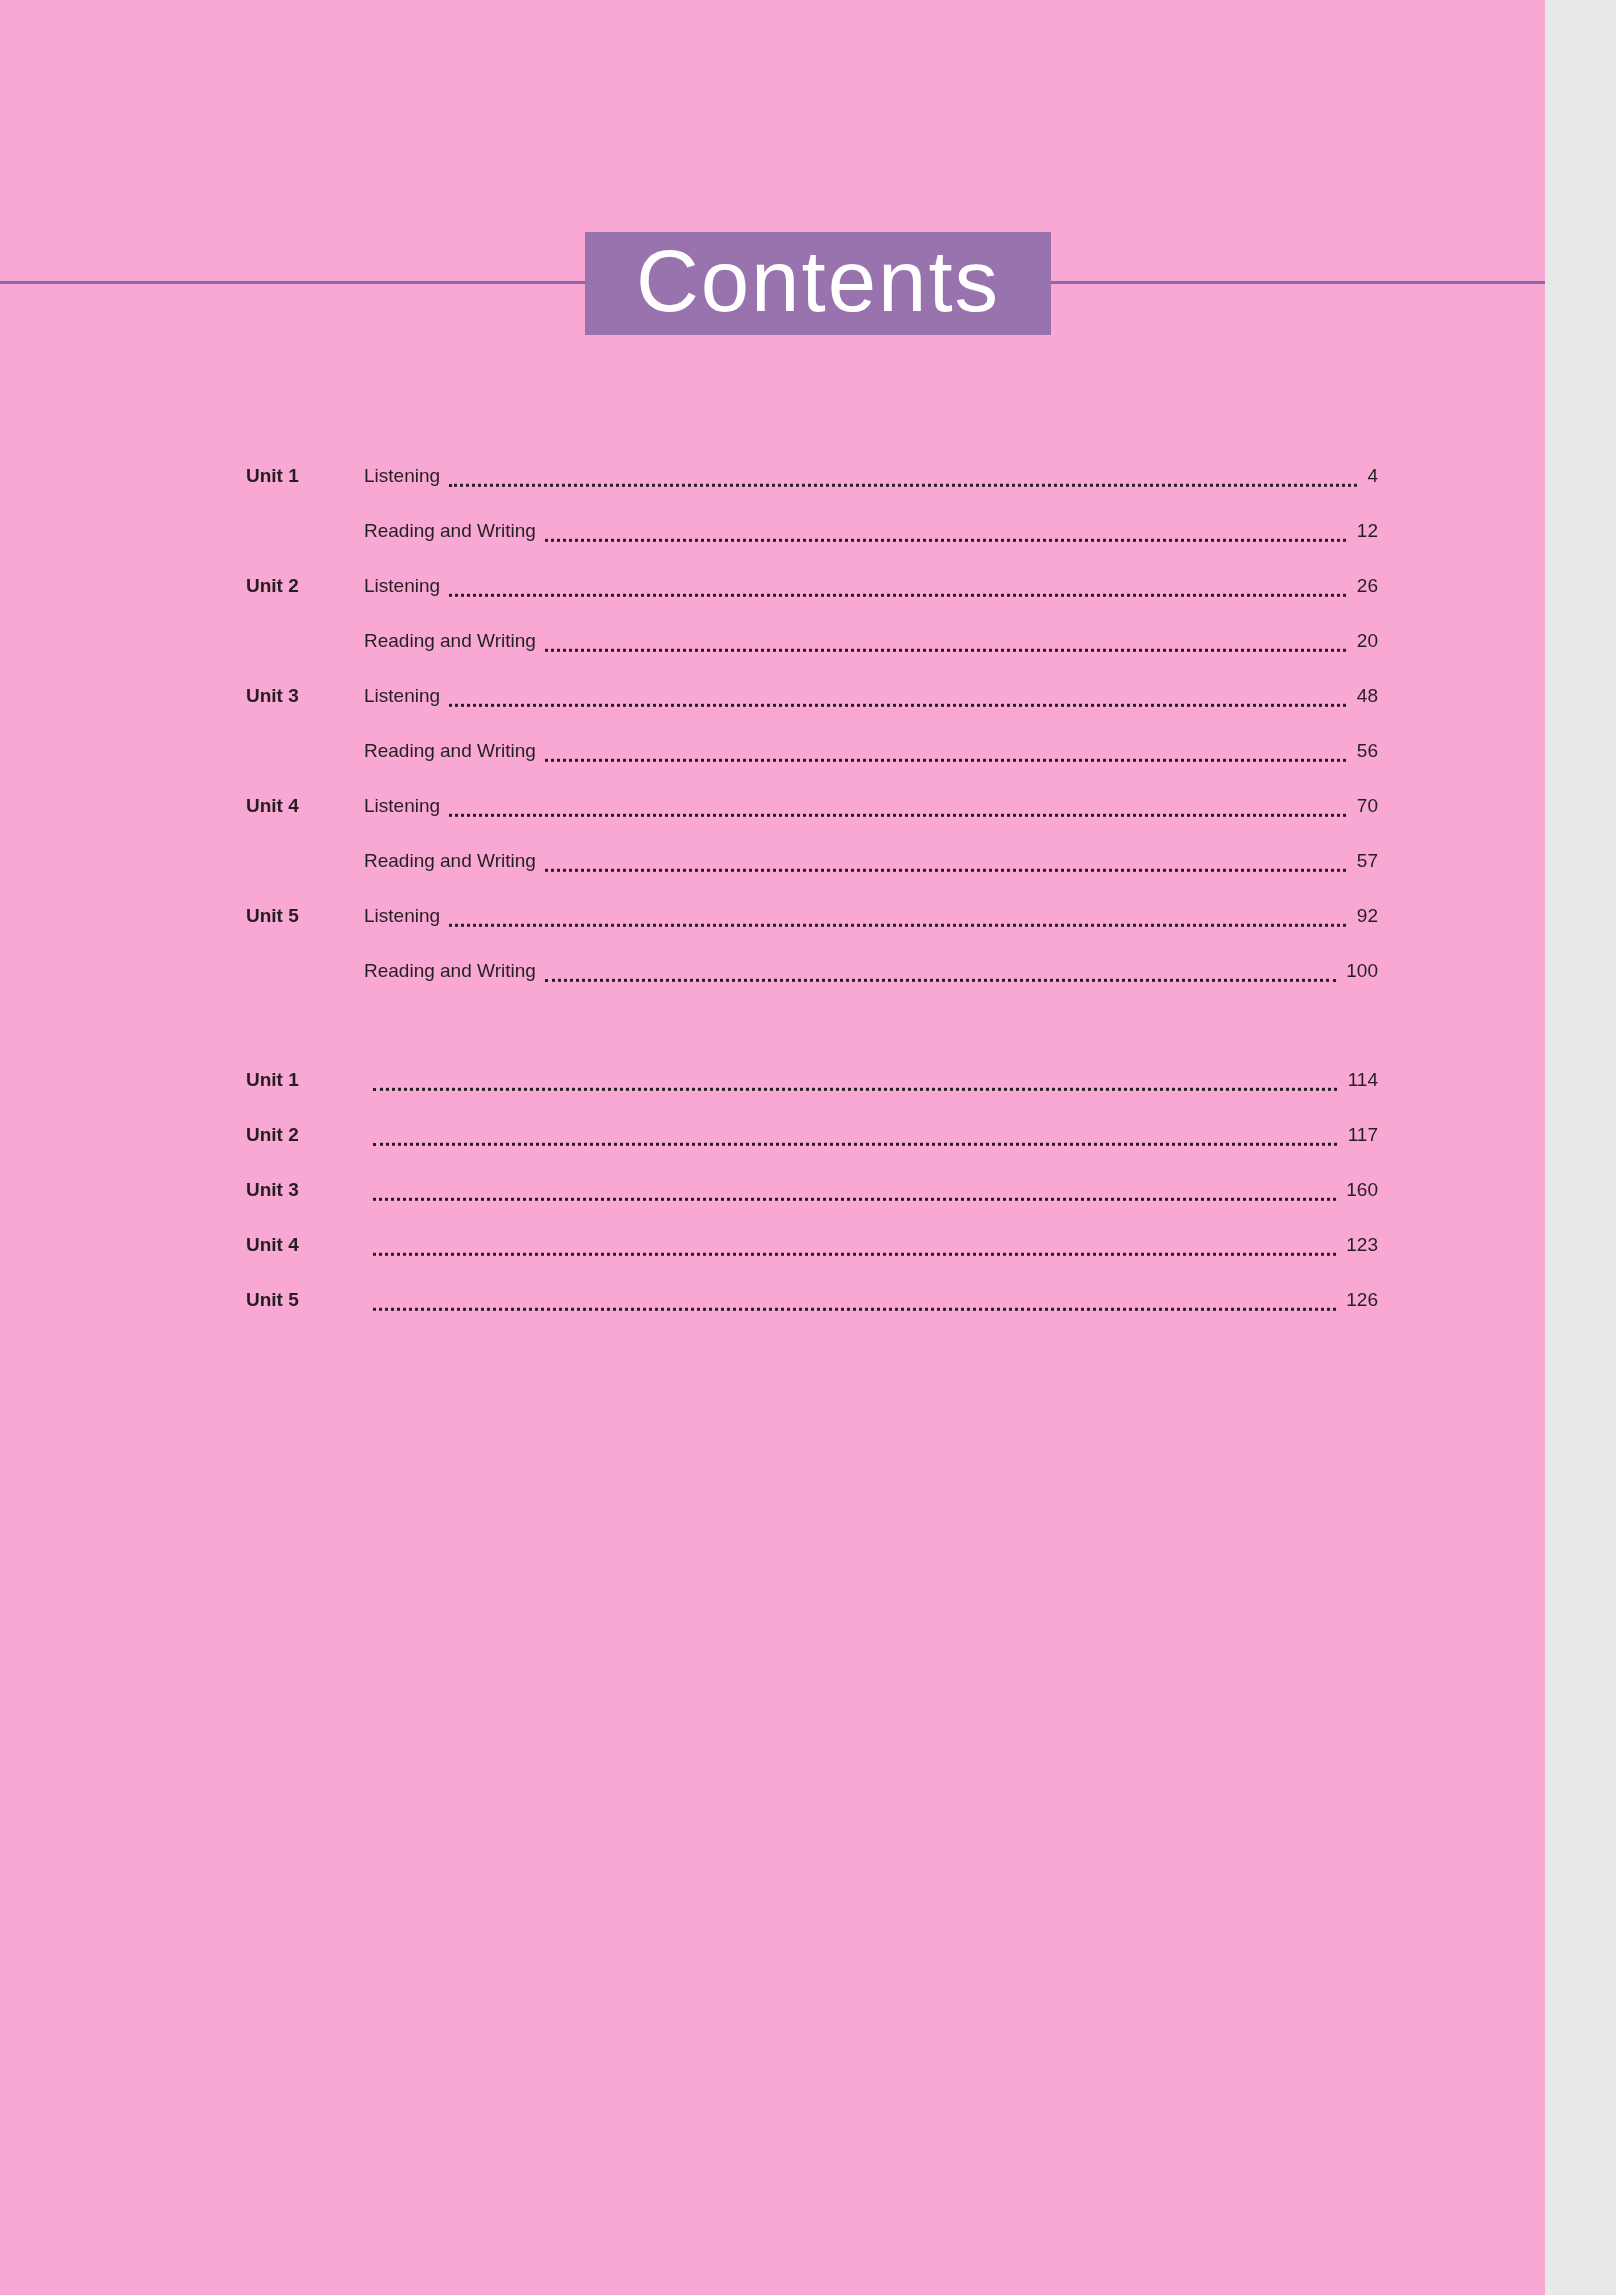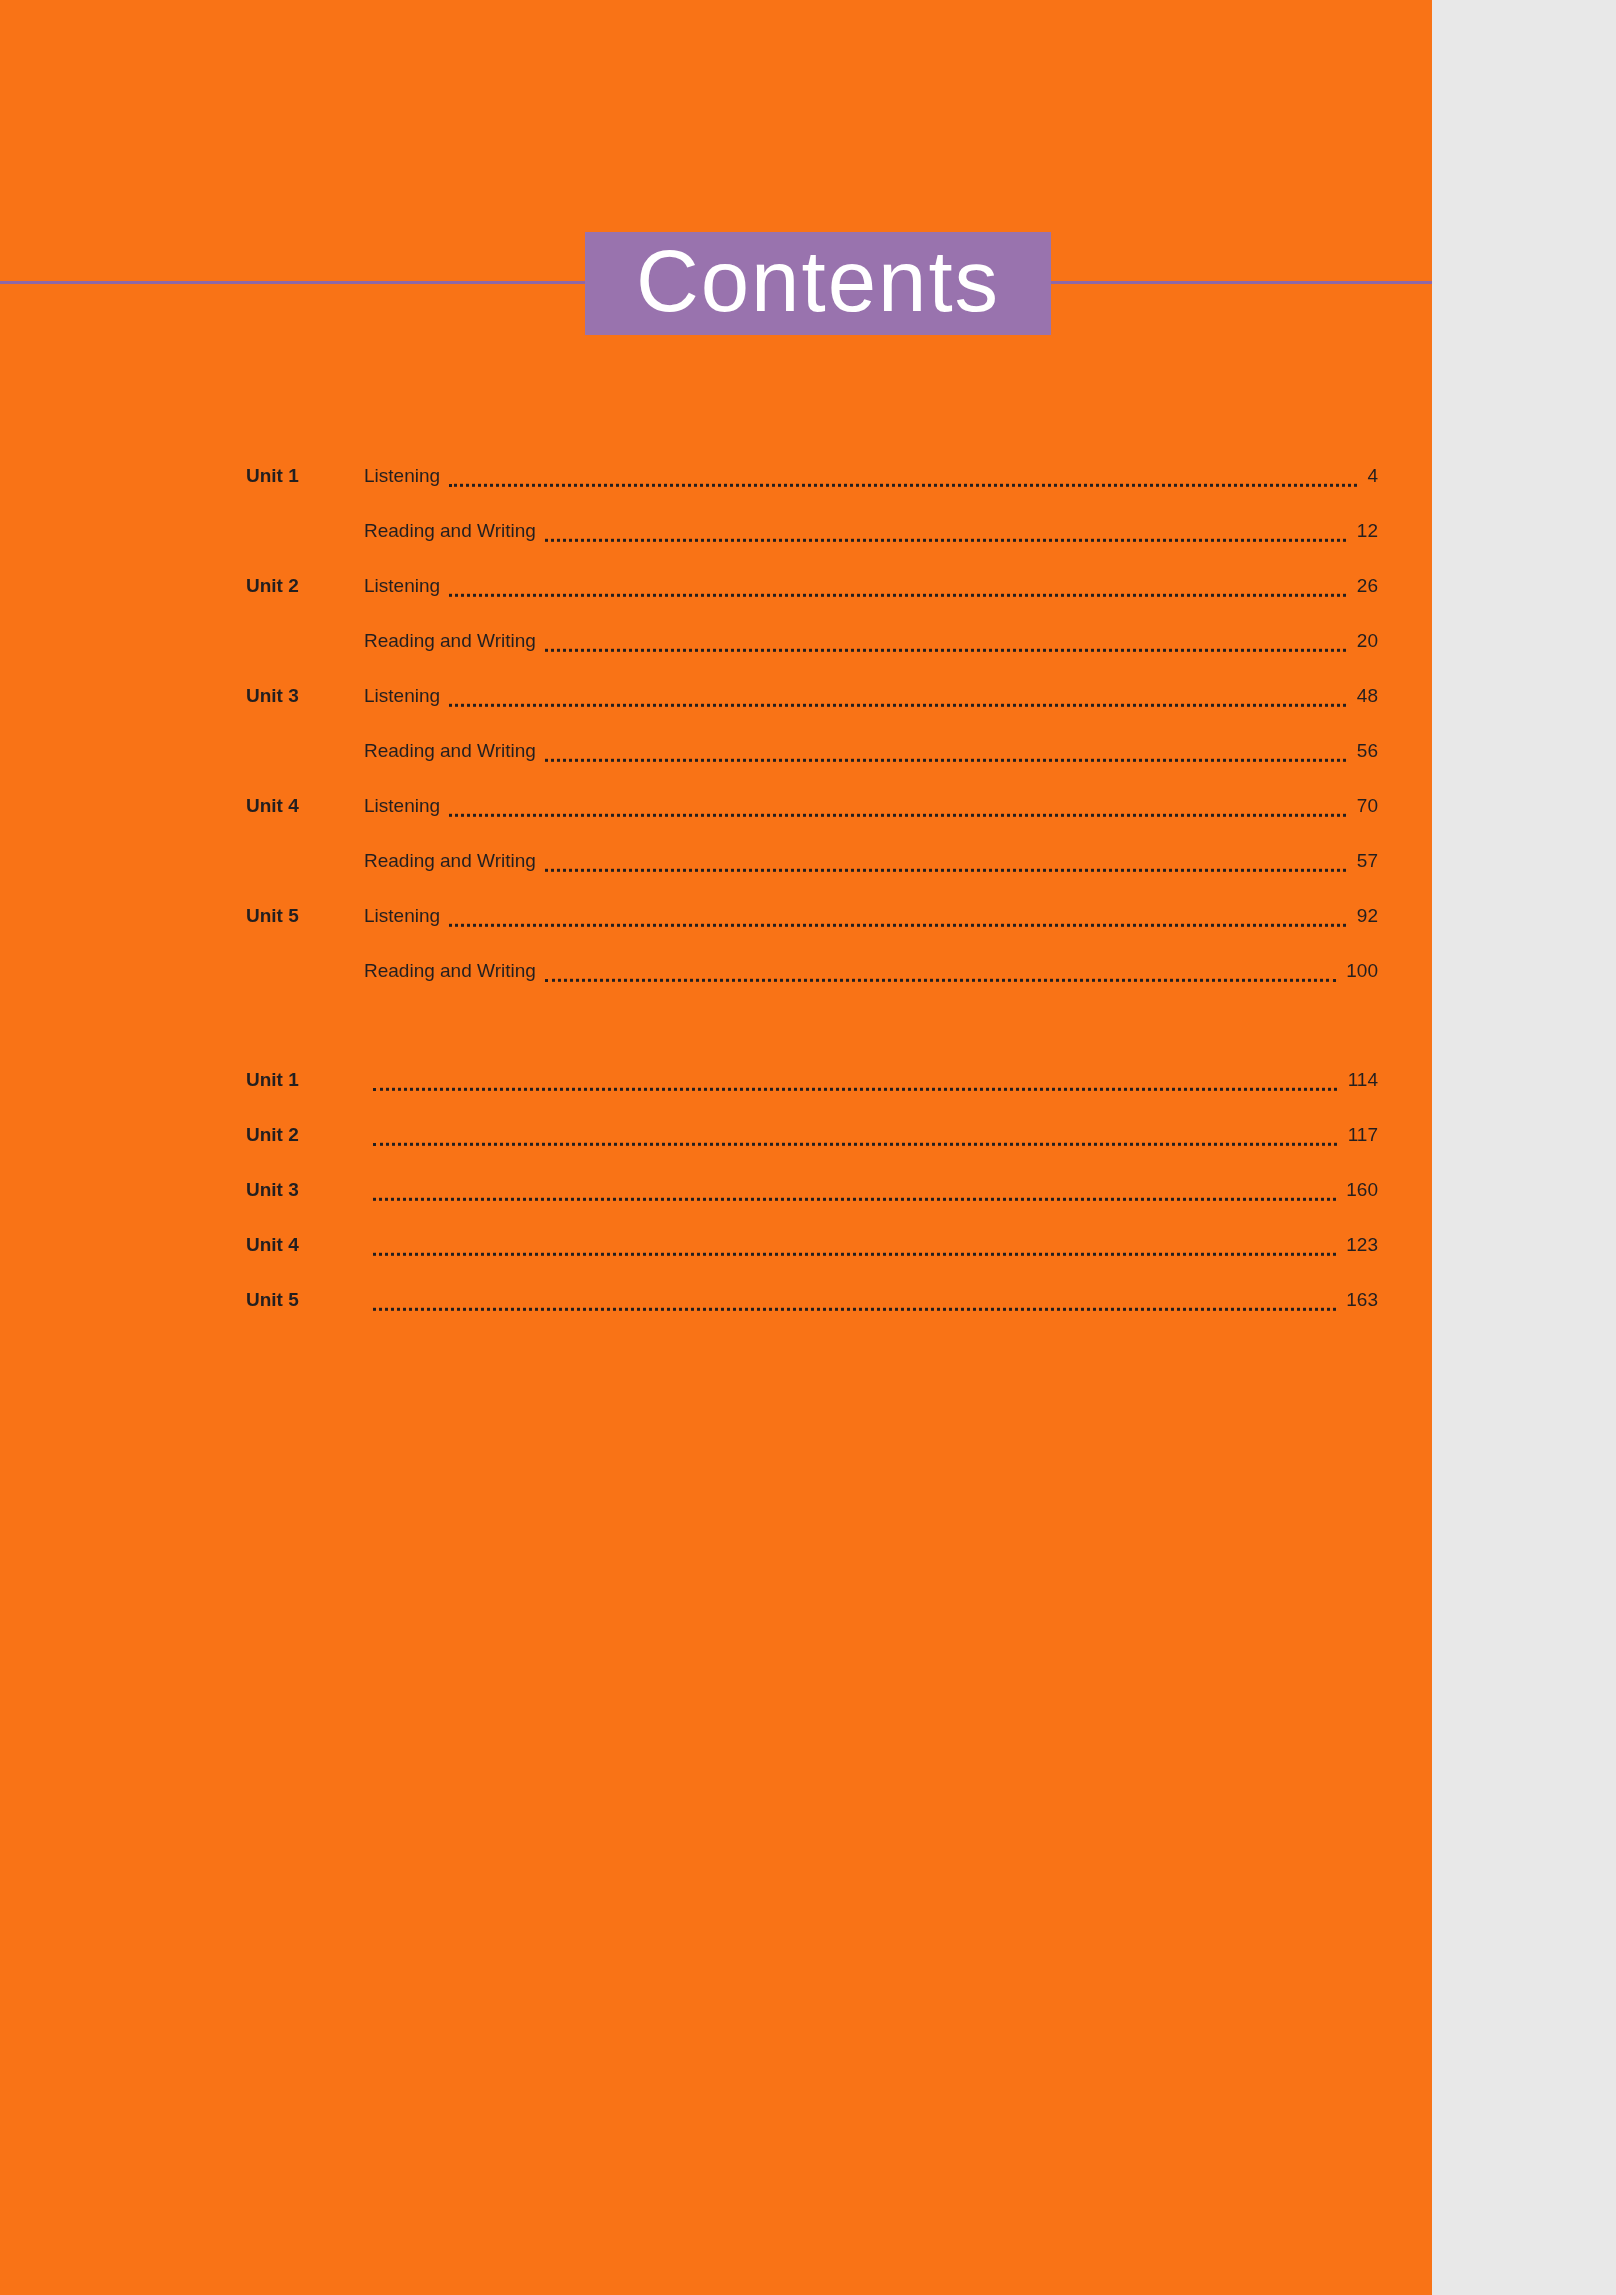--- a/index.html
+++ b/index.html
@@ -3,23 +3,23 @@
 <meta charset="utf-8">
 <style>
   :root{
     --banner-bg:#9973ae;
     --rule:#8e68a8;
     --ink:#231f20;
   }
   html,body{margin:0;padding:0;background:#e8e8e8;}
   .page{
     position:relative;
-    width:1432px;
+    width:1545px;
     height:2295px;
-    background:#f97316;
+    background:#f9a8d4;
     overflow:hidden;
     font-family:"Liberation Sans", sans-serif;
     color:var(--ink);
   }
   
   .top-rule{
     position:absolute;
     left:0;
     top:281px;
     width:1616px;
@@ -182,19 +182,19 @@
         <span class="pageno">160</span>
       </div>
       <div class="row">
         <span class="unit">Unit 4</span>
         <span class="dots"></span>
         <span class="pageno">123</span>
       </div>
       <div class="row">
         <span class="unit">Unit 5</span>
         <span class="dots"></span>
-        <span class="pageno">163</span>
+        <span class="pageno">126</span>
       </div>
     </div>
 
   </div>
 </div>
 
 
 </body></html>

